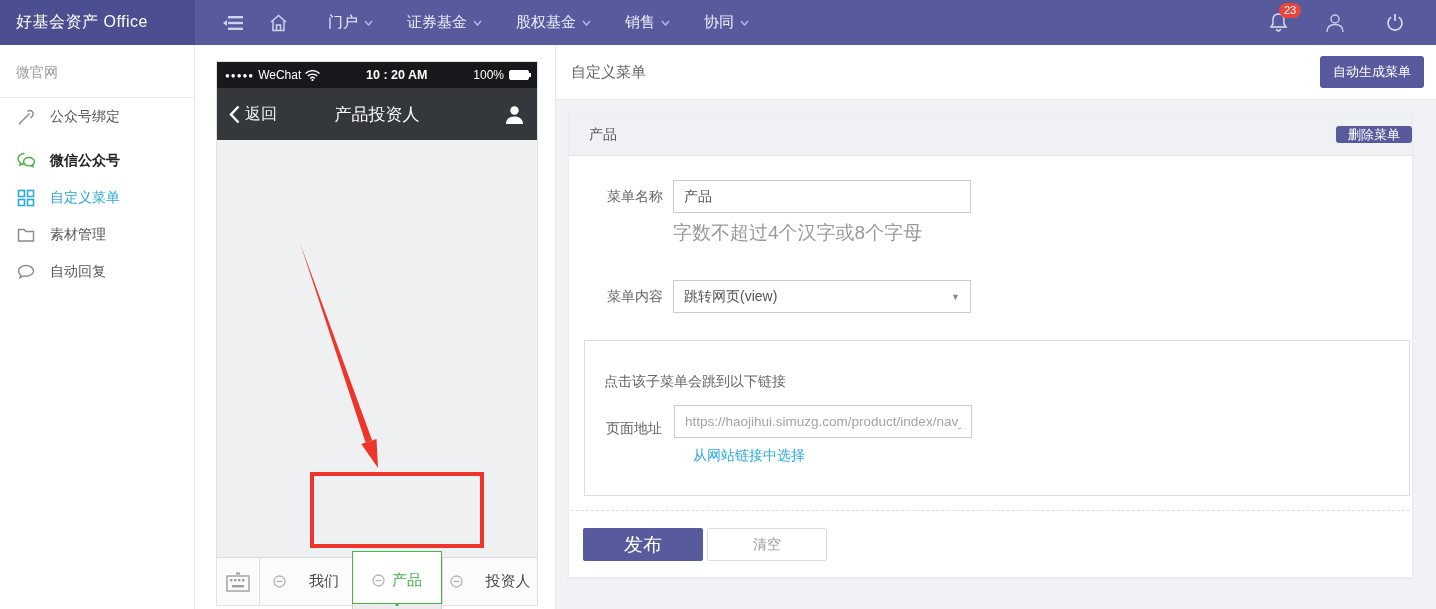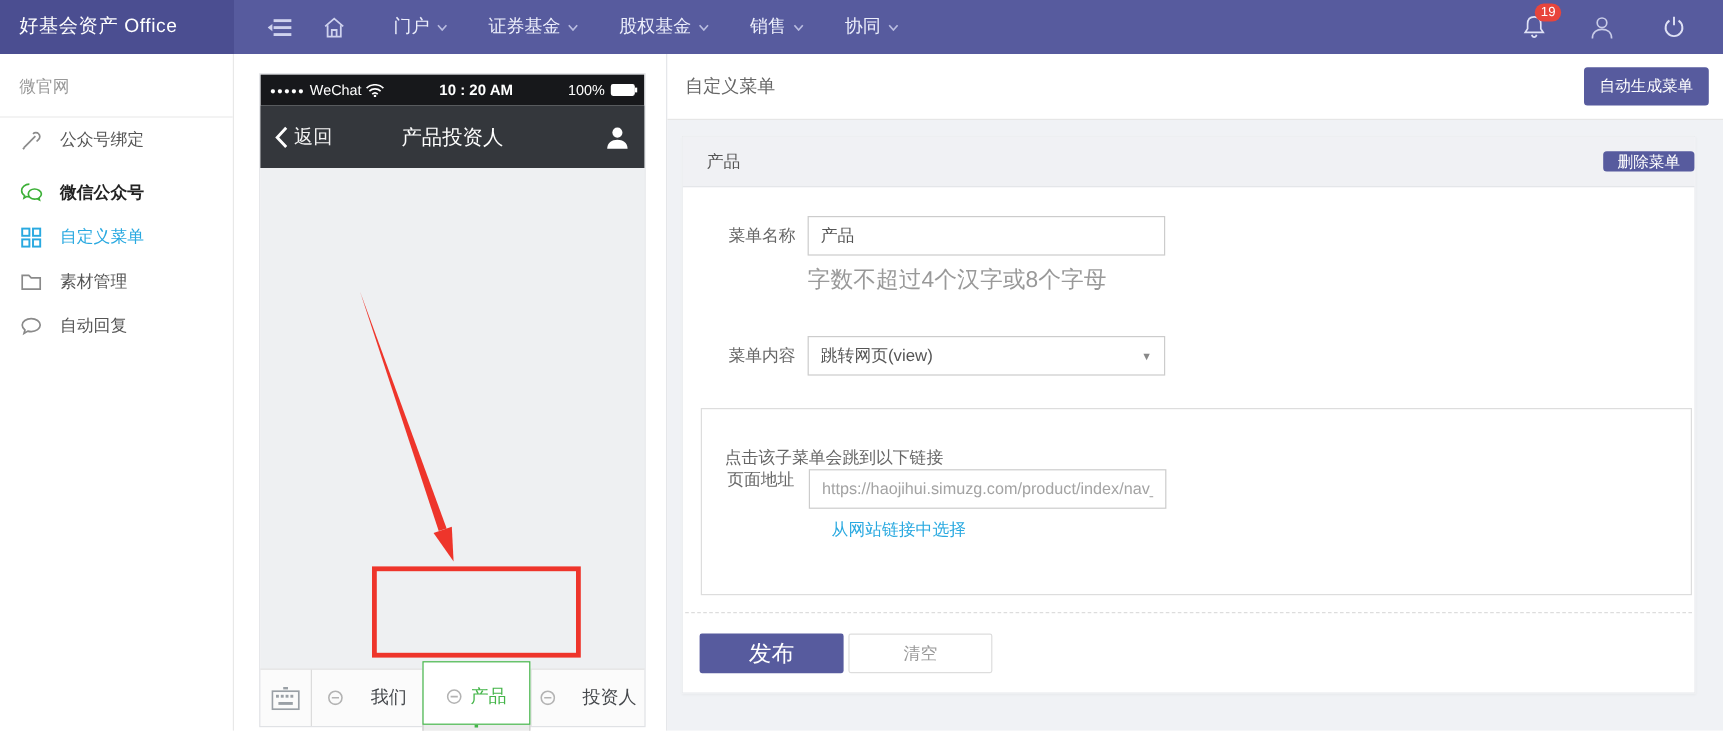--- a/index.html
+++ b/index.html
@@ -82,21 +82,21 @@
   .f-input { width:298px; height:33px; border:1px solid #ccc; padding:0 10px; font-size:14px;
     color:#555; font-family:inherit; outline:none; background:#fff; }
   .hint { margin:7px 0 0 104px; color:#999; font-size:19px; }
   .row2 { margin-top:34px; }
   .f-select { width:298px; height:33px; border:1px solid #ccc; background:#fff; display:flex;
     align-items:center; padding:0 10px; font-size:14px; color:#555; cursor:pointer; }
   .f-select .caret { margin-left:auto; color:#888; font-size:9px; }
   .link-box { margin:27px 2px 0 15px; width:826px; height:156px; border:1px solid #ddd;
     padding:20px 0 0 19px; }
   .link-box-title { color:#666; font-size:14px;margin-top:12px; }
-  .link-row { display:flex; align-items:flex-start; }
+  .link-row { display:flex; align-items:flex-end; margin-top:14px; }
   .link-row .f-label { width:58px; margin-left:0; margin-right:12px; }
   .url-input { color:#a3a3a3; font-size:13.5px; }
   .choose-link { display:inline-block; margin:9px 0 0 89px; color:#29a9e0; font-size:14px;
     cursor:pointer; text-decoration:none; }
   .dashed { border-top:1px dashed #ddd; margin:14px 2px 0 2px; }
   .action-row { display:flex; margin:17px 0 0 14px; gap:4px; }
   .btn-publish { width:120px; height:33px; background:#575b9e; color:#fff; border:none;
     border-radius:2px; font-size:19px; cursor:pointer; font-family:Liberation Mono, monospace; }
   .btn-clear { width:120px; height:33px; background:#fff; color:#999; border:1px solid #ddd;
     border-radius:2px; font-size:14px; cursor:pointer; font-family:inherit; }
@@ -155,21 +155,21 @@
           </svg>
       </div>
     </div>
   </div>
   <div class="nav-right">
     <div class="bell-wrap">
       <svg width="19" height="21" viewBox="0 0 19 21" fill="none" stroke="#dfe1f5" stroke-width="1.4">
         <path d="M9.5 2 C5.5 2 4 5 4 8 V12 L2 15 H17 L15 12 V8 C15 5 13.5 2 9.5 2 Z"></path>
         <path d="M7.5 17 C7.8 18.3 8.5 19 9.5 19 C10.5 19 11.2 18.3 11.5 17"></path>
       </svg>
-      <span class="badge">19</span>
+      <span class="badge">23</span>
     </div>
     <div class="nav-icon-btn">
       <svg width="20" height="21" viewBox="0 0 20 21" fill="none" stroke="#c9cce8" stroke-width="1.4">
         <circle cx="10" cy="7" r="4"></circle>
           <path d="M2 20 C2 14.5 6 12.5 10 12.5 C14 12.5 18 14.5 18 20"></path>
       </svg>
     </div>
     <div class="nav-icon-btn">
       <svg width="20" height="21" viewBox="0 0 20 21" fill="none" stroke="#dfe1f5" stroke-width="1.6">
         <path d="M6.2 5.2 A7 7 0 1 0 13.8 5.2"></path>

